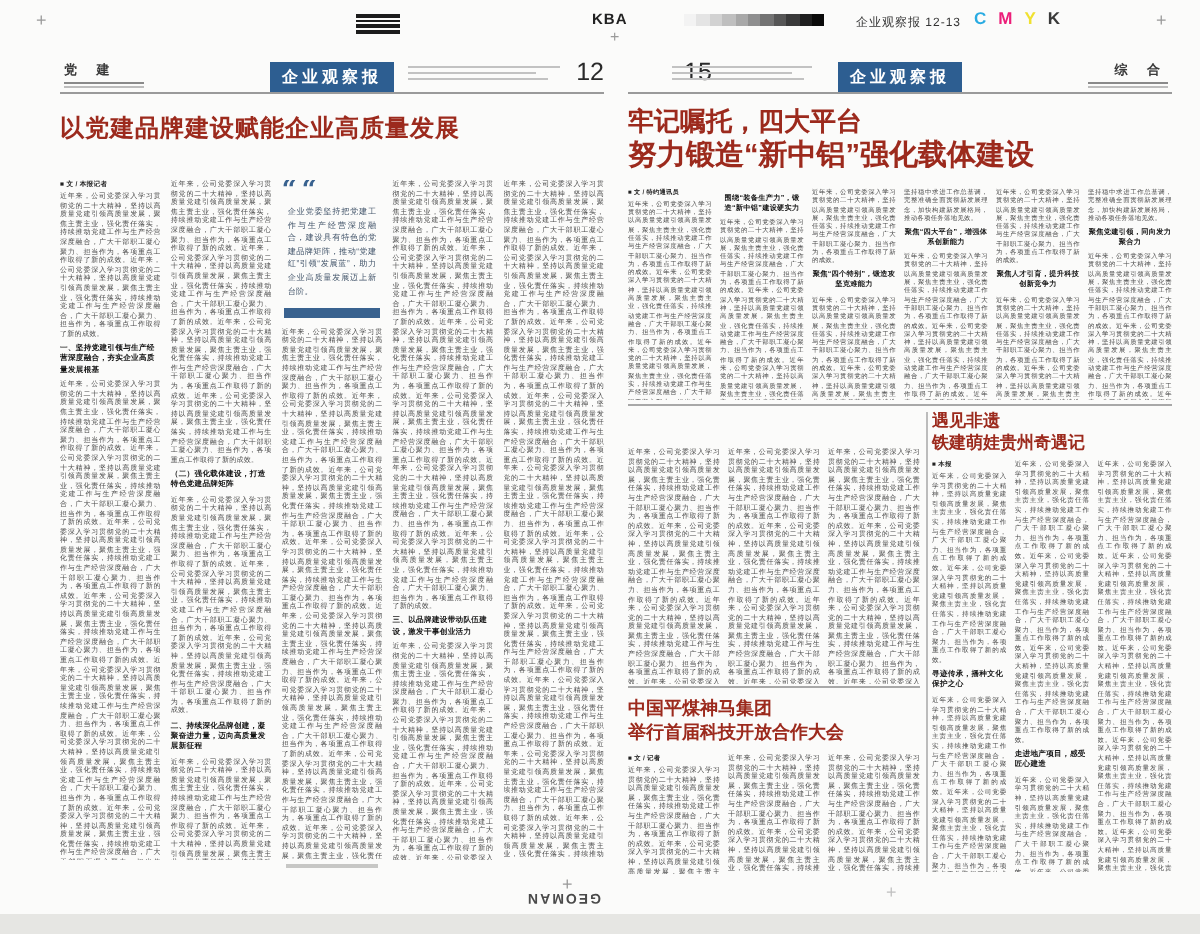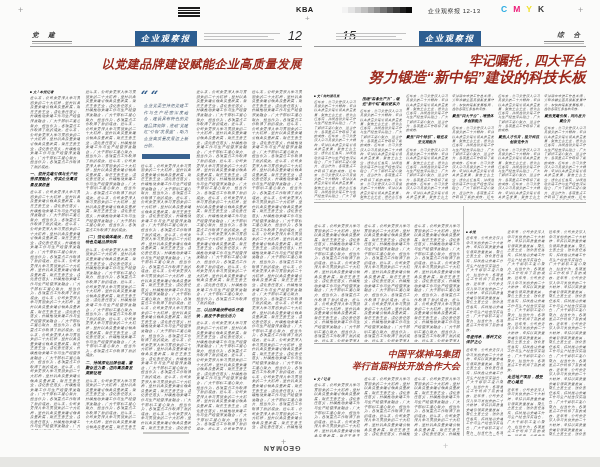--- a/index.html
+++ b/index.html
@@ -8,39 +8,39 @@
     background:#fbfbfa;font-family:"Liberation Sans",sans-serif;
   }
   
   .plus{position:absolute;color:#9a9a9a;font-size:9px;line-height:9px;}
   .reglines{position:absolute;left:178px;top:7px;width:22px;}
   .reglines div{height:1.6px;background:#1c1c1c;margin-bottom:1.1px;}
   .kba{position:absolute;left:296px;top:5px;font-size:7.5px;font-weight:bold;color:#222;letter-spacing:.5px;}
   .graystrip{position:absolute;left:342px;top:7px;display:flex;height:6px;}
   .graystrip div{width:6.4px;height:6px;}
   .pubinfo{position:absolute;left:428px;top:7px;font-size:6px;color:#333;letter-spacing:.5px;}
-  .cmyk{position:absolute;left:501px;top:4px;font-size:8.5px;font-weight:bold;letter-spacing:6px;}
+  .cmyk{position:absolute;left:487px;top:4px;font-size:8.5px;font-weight:bold;letter-spacing:6px;}
   .pressname{position:absolute;left:263px;top:445px;font-size:7px;font-weight:bold;color:#4a4a4a;
     transform:rotate(180deg);letter-spacing:1px;}
   .botstrip{position:absolute;left:0;top:457px;width:600px;height:10px;background:#e6e6e3;}
   
-  .page{position:absolute;top:30px;width:272px;height:414px;background:transparent;font-style:italic;}
+  .page{position:absolute;top:30px;width:272px;height:414px;background:transparent;}
   .phead{position:relative;height:16px;border-bottom:.6px solid #9a9a9a;}
   .masthead{position:absolute;left:50%;transform:translateX(-50%);top:1px;background:#2d5e91;color:#fff;
     font-size:8px;font-weight:bold;letter-spacing:2px;padding:2px 6px 1.5px;white-space:nowrap;}
   .seclogo{position:absolute;top:1px;font-size:6.5px;font-weight:bold;color:#3a3a3a;letter-spacing:4px;}
   .seclogo .l1{height:.8px;background:#8a8a8a;margin-top:1.2px;}
   .seclogo .l2{height:.8px;background:#bdbdbd;margin-top:1px;}
   .pmeta{position:absolute;top:1px;width:78px;}
   .pmeta .ln{height:1.4px;background:#c2c2c2;margin-top:1.6px;}
   .pagenum{font-size:12.5px;color:#2a2a2a;line-height:13px;margin-left:28px;}
   .hrule{position:absolute;left:0;right:0;height:.6px;background:#a8a8a8;}
   .vrule{position:absolute;width:.6px;background:#bcbcbc;}
   
-  .hl{position:absolute;left:0;right:0;text-align:right;font-weight:bold;color:#9c2a1d;
+  .hl{position:absolute;left:0;right:0;text-align:left;font-weight:bold;color:#9c2a1d;
     white-space:nowrap;font-family:"Liberation Sans",sans-serif;}
   .hl-black{color:#1e1e1e;}
   
   .cols{position:absolute;display:flex;}
   .col{flex:1;overflow:hidden;font-size:3.5px;line-height:4.6px;color:#4a4a4a;
     text-align:justify;word-break:break-all;letter-spacing:.15px;}
   .cols .col{margin-right:5px;}
   .cols .col:last-child{margin-right:0;}
   .sub{font-weight:bold;color:#151515;font-size:3.8px;line-height:5.2px;margin:2.5px 0;display:block;text-align:left;}
   .subc{font-weight:bold;color:#151515;font-size:3.6px;line-height:5px;margin:2.5px 0;display:block;text-align:center;}
@@ -142,21 +142,21 @@
         <div class="ln" style="width:66px"></div>
     </div>
     <div class="masthead">企业观察报</div>
     <div class="seclogo" style="right:2px;width:40px;text-align:right">
       <span>综 合</span>
       <div class="l1"></div><div class="l2"></div>
     </div>
   </div>
 
   <div class="hl" style="top:22px;font-size:13px">牢记嘱托，四大平台</div>
-  <div class="hl" style="top:38px;font-size:14.5px">努力锻造“新中铝”建设的科技长板</div>
+  <div class="hl" style="top:38px;font-size:14.5px">努力锻造“新中铝”强化载体建设</div>
 
   <div class="cols" style="left:0;right:0;top:64px;height:106px">
     <div class="col" style="margin-right:4px;font-size:3.2px;line-height:4.3px">
       <span class="byl" style="font-size:3.1px">■ 文 / 特约通讯员</span>
       <span>近年来，公司党委深入学习贯彻党的二十大精神，坚持以高质量党建引领高质量发展，聚焦主责主业，强化责任落实，持续推动党建工作与生产经营深度融合，广大干部职工凝心聚力、担当作为，各项重点工作取得了新的成效。近年来，公司党委深入学习贯彻党的二十大精神，坚持以高质量党建引领高质量发展，聚焦主责主业，强化责任落实，持续推动党建工作与生产经营深度融合，广大干部职工凝心聚力、担当作为，各项重点工作取得了新的成效。近年来，公司党委深入学习贯彻党的二十大精神，坚持以高质量党建引领高质量发展，聚焦主责主业，强化责任落实，持续推动党建工作与生产经营深度融合，广大干部职工凝心聚力、担当作为，各项重点工作取得了新的成效。</span>
     </div>
     <div class="col" style="margin-right:4px;font-size:3.2px;line-height:4.3px">
       <span class="subc">围绕“装备生产力”，锻造“新中铝”建设硬实力</span>
       <span>近年来，公司党委深入学习贯彻党的二十大精神，坚持以高质量党建引领高质量发展，聚焦主责主业，强化责任落实，持续推动党建工作与生产经营深度融合，广大干部职工凝心聚力、担当作为，各项重点工作取得了新的成效。近年来，公司党委深入学习贯彻党的二十大精神，坚持以高质量党建引领高质量发展，聚焦主责主业，强化责任落实，持续推动党建工作与生产经营深度融合，广大干部职工凝心聚力、担当作为，各项重点工作取得了新的成效。近年来，公司党委深入学习贯彻党的二十大精神，坚持以高质量党建引领高质量发展，聚焦主责主业，强化责任落实，持续推动党建工作与生产经营深度融合，广大干部职工凝心聚力、担当作为，各项重点工作取得了新的成效。</span>
     </div>
@@ -184,20 +184,22 @@
 
   <div class="hrule" style="top:172px"></div>
   <div class="vrule" style="left:149px;top:176px;height:230px"></div>
 
   <div class="cols" style="left:0;top:194px;width:146px;height:118px">
     <div class="col" style="margin-right:4px"><span>近年来，公司党委深入学习贯彻党的二十大精神，坚持以高质量党建引领高质量发展，聚焦主责主业，强化责任落实，持续推动党建工作与生产经营深度融合，广大干部职工凝心聚力、担当作为，各项重点工作取得了新的成效。近年来，公司党委深入学习贯彻党的二十大精神，坚持以高质量党建引领高质量发展，聚焦主责主业，强化责任落实，持续推动党建工作与生产经营深度融合，广大干部职工凝心聚力、担当作为，各项重点工作取得了新的成效。近年来，公司党委深入学习贯彻党的二十大精神，坚持以高质量党建引领高质量发展，聚焦主责主业，强化责任落实，持续推动党建工作与生产经营深度融合，广大干部职工凝心聚力、担当作为，各项重点工作取得了新的成效。近年来，公司党委深入学习贯彻党的二十大精神，坚持以高质量党建引领高质量发展，聚焦主责主业，强化责任落实，持续推动党建工作与生产经营深度融合，广大干部职工凝心聚力、担当作为，各项重点工作取得了新的成效。</span></div>
     <div class="col" style="margin-right:4px"><span>近年来，公司党委深入学习贯彻党的二十大精神，坚持以高质量党建引领高质量发展，聚焦主责主业，强化责任落实，持续推动党建工作与生产经营深度融合，广大干部职工凝心聚力、担当作为，各项重点工作取得了新的成效。近年来，公司党委深入学习贯彻党的二十大精神，坚持以高质量党建引领高质量发展，聚焦主责主业，强化责任落实，持续推动党建工作与生产经营深度融合，广大干部职工凝心聚力、担当作为，各项重点工作取得了新的成效。近年来，公司党委深入学习贯彻党的二十大精神，坚持以高质量党建引领高质量发展，聚焦主责主业，强化责任落实，持续推动党建工作与生产经营深度融合，广大干部职工凝心聚力、担当作为，各项重点工作取得了新的成效。近年来，公司党委深入学习贯彻党的二十大精神，坚持以高质量党建引领高质量发展，聚焦主责主业，强化责任落实，持续推动党建工作与生产经营深度融合，广大干部职工凝心聚力、担当作为，各项重点工作取得了新的成效。</span></div>
     <div class="col"><span>近年来，公司党委深入学习贯彻党的二十大精神，坚持以高质量党建引领高质量发展，聚焦主责主业，强化责任落实，持续推动党建工作与生产经营深度融合，广大干部职工凝心聚力、担当作为，各项重点工作取得了新的成效。近年来，公司党委深入学习贯彻党的二十大精神，坚持以高质量党建引领高质量发展，聚焦主责主业，强化责任落实，持续推动党建工作与生产经营深度融合，广大干部职工凝心聚力、担当作为，各项重点工作取得了新的成效。近年来，公司党委深入学习贯彻党的二十大精神，坚持以高质量党建引领高质量发展，聚焦主责主业，强化责任落实，持续推动党建工作与生产经营深度融合，广大干部职工凝心聚力、担当作为，各项重点工作取得了新的成效。近年来，公司党委深入学习贯彻党的二十大精神，坚持以高质量党建引领高质量发展，聚焦主责主业，强化责任落实，持续推动党建工作与生产经营深度融合，广大干部职工凝心聚力、担当作为，各项重点工作取得了新的成效。</span></div>
   </div>
 
+  <div class="hl" style="left:152px;right:0;top:175px;font-size:8.5px">遇见非遗</div>
+  <div class="hl" style="left:152px;right:0;top:186px;font-size:8.5px">铁建萌娃贵州奇遇记</div>
   <div class="cols" style="left:152px;right:0;top:200px;height:206px">
     <div class="col" style="margin-right:4px;font-size:3.3px">
       <span class="byl" style="font-size:3.2px">■ 本报</span>
       <span>近年来，公司党委深入学习贯彻党的二十大精神，坚持以高质量党建引领高质量发展，聚焦主责主业，强化责任落实，持续推动党建工作与生产经营深度融合，广大干部职工凝心聚力、担当作为，各项重点工作取得了新的成效。近年来，公司党委深入学习贯彻党的二十大精神，坚持以高质量党建引领高质量发展，聚焦主责主业，强化责任落实，持续推动党建工作与生产经营深度融合，广大干部职工凝心聚力、担当作为，各项重点工作取得了新的成效。</span>
       <span class="sub">寻迹传承，播种文化保护之心</span>
       <span>近年来，公司党委深入学习贯彻党的二十大精神，坚持以高质量党建引领高质量发展，聚焦主责主业，强化责任落实，持续推动党建工作与生产经营深度融合，广大干部职工凝心聚力、担当作为，各项重点工作取得了新的成效。近年来，公司党委深入学习贯彻党的二十大精神，坚持以高质量党建引领高质量发展，聚焦主责主业，强化责任落实，持续推动党建工作与生产经营深度融合，广大干部职工凝心聚力、担当作为，各项重点工作取得了新的成效。近年来，公司党委深入学习贯彻党的二十大精神，坚持以高质量党建引领高质量发展，聚焦主责主业，强化责任落实，持续推动党建工作与生产经营深度融合，广大干部职工凝心聚力、担当作为，各项重点工作取得了新的成效。</span>
     </div>
     <div class="col" style="margin-right:4px;font-size:3.3px">
       <span>近年来，公司党委深入学习贯彻党的二十大精神，坚持以高质量党建引领高质量发展，聚焦主责主业，强化责任落实，持续推动党建工作与生产经营深度融合，广大干部职工凝心聚力、担当作为，各项重点工作取得了新的成效。近年来，公司党委深入学习贯彻党的二十大精神，坚持以高质量党建引领高质量发展，聚焦主责主业，强化责任落实，持续推动党建工作与生产经营深度融合，广大干部职工凝心聚力、担当作为，各项重点工作取得了新的成效。近年来，公司党委深入学习贯彻党的二十大精神，坚持以高质量党建引领高质量发展，聚焦主责主业，强化责任落实，持续推动党建工作与生产经营深度融合，广大干部职工凝心聚力、担当作为，各项重点工作取得了新的成效。</span>
       <span class="sub">走进地产项目，感受匠心建造</span>

